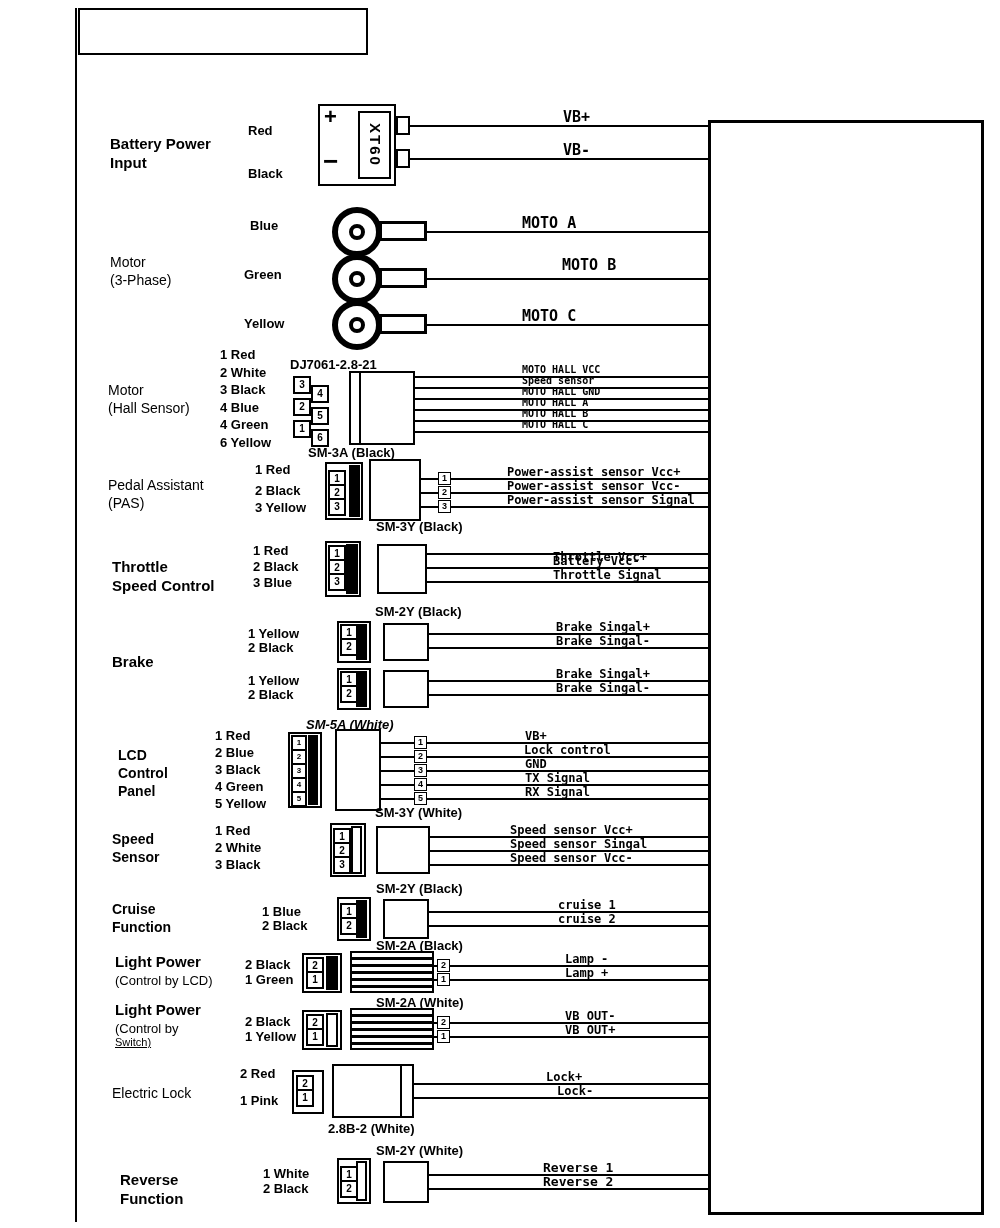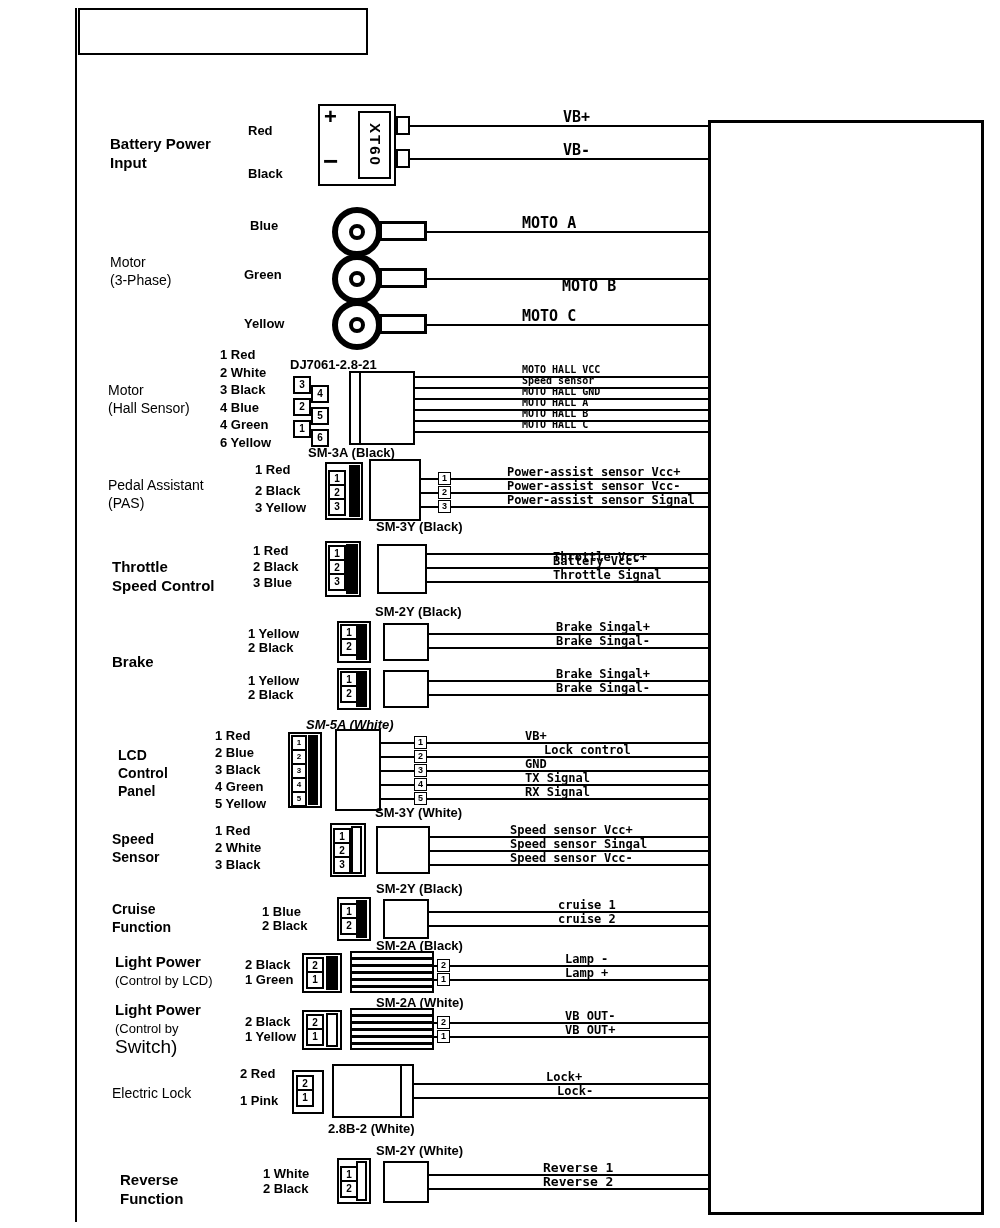--- a/index.html
+++ b/index.html
@@ -78,21 +78,21 @@
   <div class="ring" style="left:332px;top:300px;">
       <div class="hole"></div>
     </div>
   <div class="box" style="left:379px;top:221px;width:48px;height:20px;border-width:3px;"></div>
   <div class="box" style="left:379px;top:268px;width:48px;height:20px;border-width:3px;"></div>
   <div class="box" style="left:379px;top:314px;width:48px;height:20px;border-width:3px;"></div>
   <div class="line" style="left:427px;top:231px;width:281px;"></div>
   <div class="line" style="left:427px;top:278px;width:281px;"></div>
   <div class="line" style="left:427px;top:324px;width:281px;"></div>
   <div class="sig sig-lg" style="left:522px;top:214px;">MOTO A</div>
-  <div class="sig sig-lg" style="left:522px;top:277px;padding-left:40px;">MOTO B</div>
+  <div class="sig sig-lg" style="left:522px;top:256px;padding-left:40px;">MOTO B</div>
   <div class="sig sig-lg" style="left:522px;top:307px;">MOTO C</div>
 
   <div class="sec normal" style="left:108px;top:381px;">
     <div>Motor</div>
     <div>(Hall Sensor)</div>
   </div>
   <div class="clr" style="left:220px;top:347px;">1 Red</div>
   <div class="clr" style="left:220px;top:365px;">2 White</div>
   <div class="clr" style="left:220px;top:382px;">3 Black</div>
   <div class="clr" style="left:220px;top:400px;">4 Blue</div>
@@ -215,21 +215,21 @@
   <div class="line" style="left:381px;top:756px;width:327px;"></div>
   <div class="line" style="left:381px;top:770px;width:327px;"></div>
   <div class="line" style="left:381px;top:784px;width:327px;"></div>
   <div class="line" style="left:381px;top:798px;width:327px;"></div>
   <div class="pin" style="left:414px;top:736px;">1</div>
   <div class="pin" style="left:414px;top:750px;">2</div>
   <div class="pin" style="left:414px;top:764px;">3</div>
   <div class="pin" style="left:414px;top:778px;">4</div>
   <div class="pin" style="left:414px;top:792px;">5</div>
   <div class="sig" style="left:525px;top:729px;">VB+</div>
-  <div class="sig" style="left:544px;top:743px;">Lock control</div>
+  <div class="sig" style="left:524px;top:743px;">Lock control</div>
   <div class="sig" style="left:525px;top:757px;">GND</div>
   <div class="sig" style="left:525px;top:771px;">TX Signal</div>
   <div class="sig" style="left:525px;top:785px;">RX Signal</div>
 
   <div class="sec" style="left:112px;top:830px;">
     <div>Speed</div>
     <div>Sensor</div>
   </div>
   <div class="conn" style="left:375px;top:805px;">SM-3Y (White)</div>
   <div class="clr" style="left:215px;top:823px;">1 Red</div>
@@ -280,21 +280,21 @@
   <div class="line" style="left:434px;top:965px;width:274px;"></div>
   <div class="line" style="left:434px;top:979px;width:274px;"></div>
   <div class="pin" style="left:437px;top:959px;">2</div>
   <div class="pin" style="left:437px;top:973px;">1</div>
   <div class="sig" style="left:565px;top:952px;">Lamp -</div>
   <div class="sig" style="left:565px;top:966px;">Lamp +</div>
 
   <div class="abs" style="left:115px;top:1001px;">
     <div style="font-size:15px;font-weight:bold;">Light Power</div>
     <div style="font-size:13px;margin-top:3px;">(Control by</div>
-    <div style="font-size:19px;">Switch)</div>
+    <div style="font-size:11px;text-decoration:underline;">Switch)</div>
   </div>
   <div class="conn" style="left:376px;top:995px;">SM-2A (White)</div>
   <div class="clr" style="left:245px;top:1014px;">2 Black</div>
   <div class="clr" style="left:245px;top:1029px;">1 Yellow</div>
   <div class="box" style="left:302px;top:1010px;width:40px;height:40px;"></div>
   <div class="cell" style="left:306px;top:1014px;">2</div>
   <div class="cell" style="left:306px;top:1028px;">1</div>
   <div class="strip" style="left:326px;top:1013px;width:12px;height:34px;"></div>
   <div class="stripes" style="left:350px;top:1008px;width:84px;height:42px;"></div>
   <div class="line" style="left:434px;top:1022px;width:274px;"></div>

